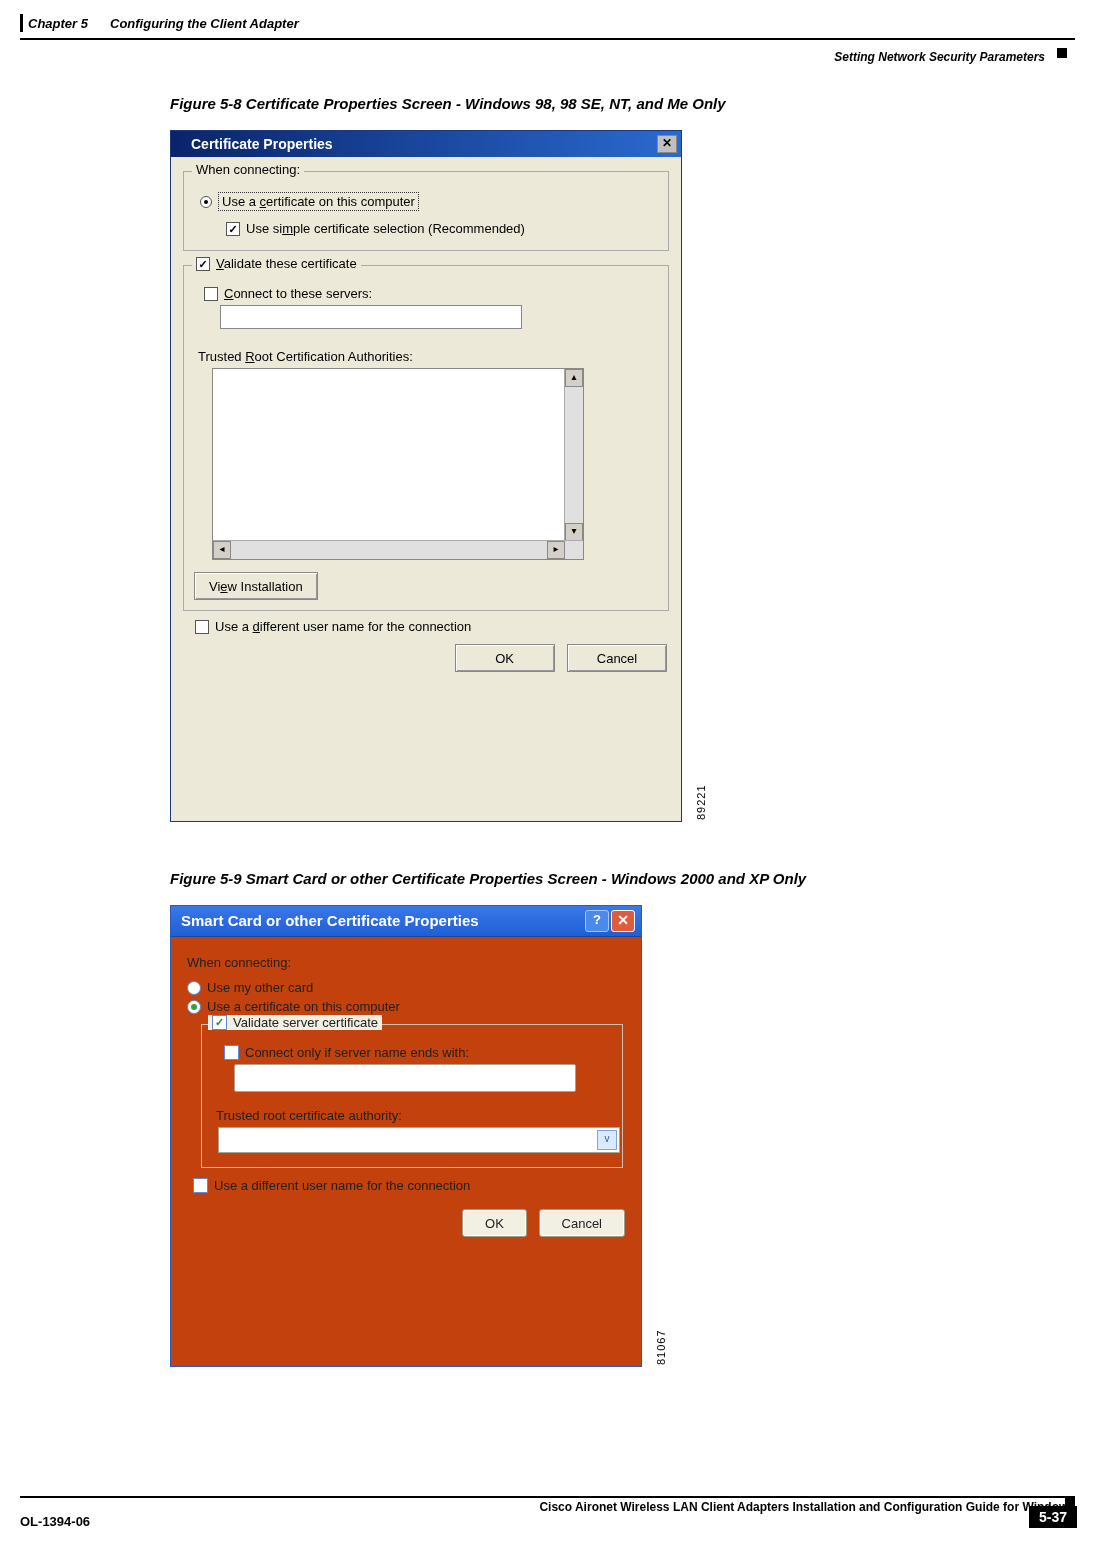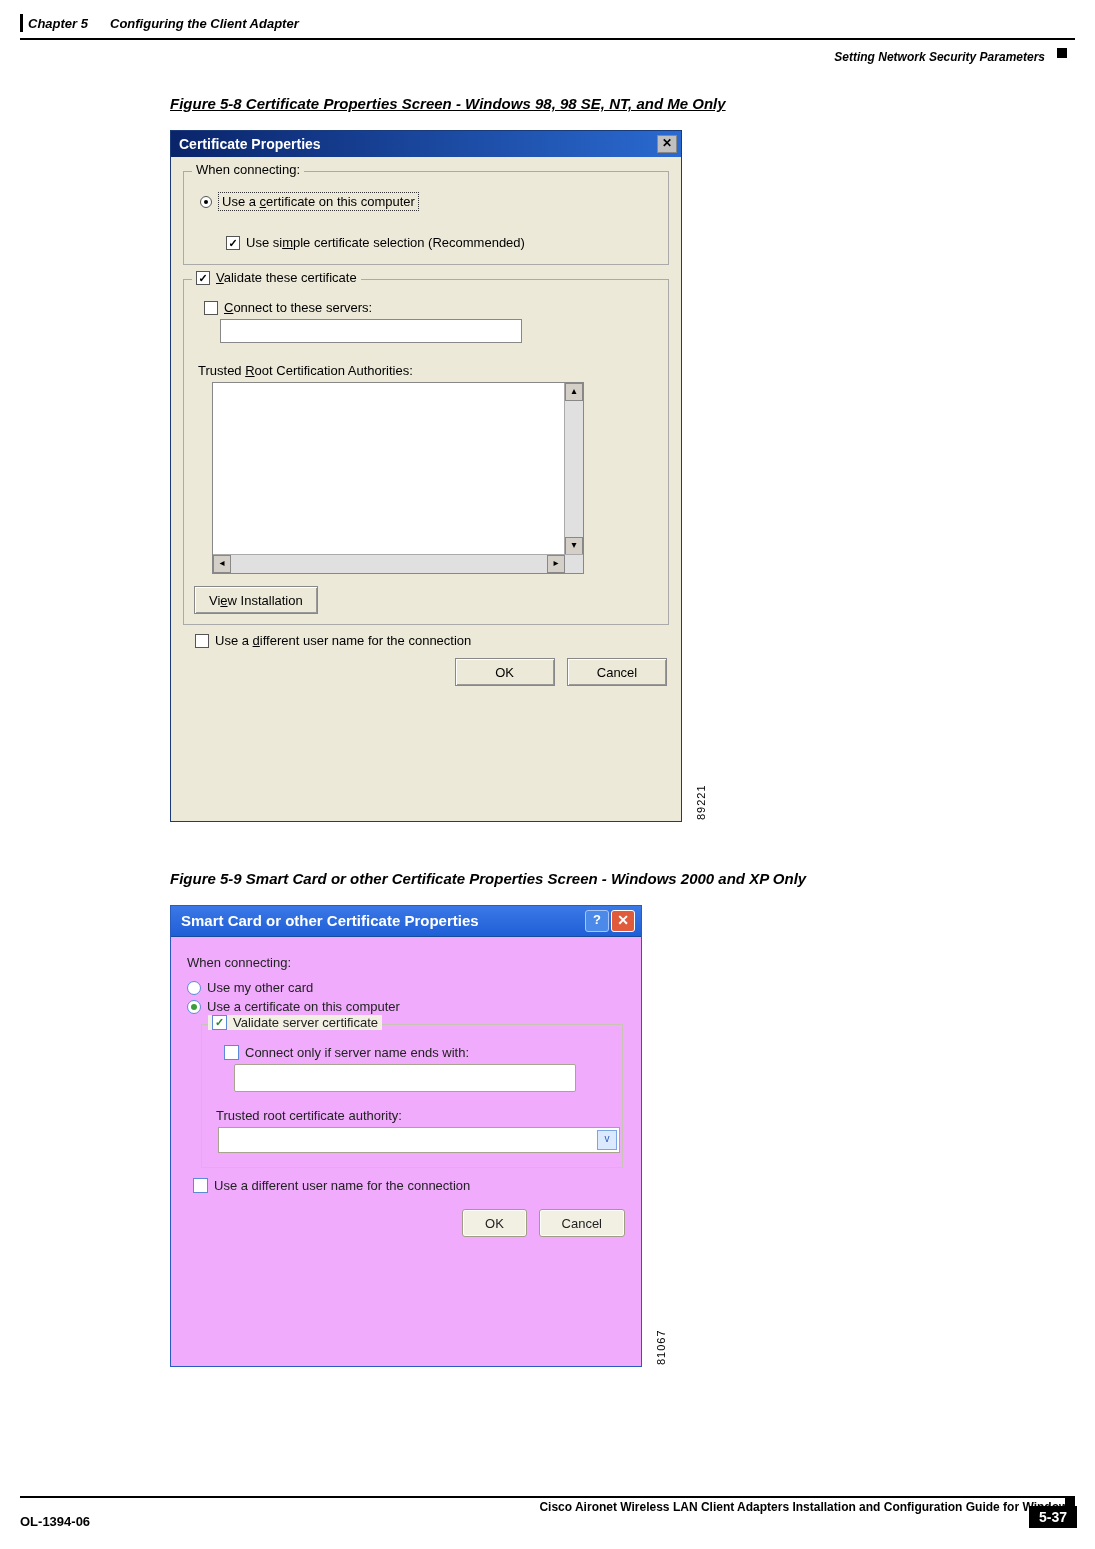--- a/index.html
+++ b/index.html
@@ -70,40 +70,40 @@
     font-style: italic;
     font-weight: bold;
     font-size: 15px;
     text-align: left;
   }
   .caption-row {
     position: absolute;
     left: 170px;
     right: 60px;
   }
-  .cap1 { top: 95px; text-decoration: underline; }
+  .cap1 { top: 95px; }
   .cap2 { top: 870px; }
 
   
   .dlg1 {
     position: absolute;
     top: 130px;
     left: 170px;
     width: 510px;
     height: 690px;
     background: #ece9d8;
     border: 1px solid #1a3a7a;
   }
   .titlebar1 {
     height: 26px;
     background: linear-gradient(to right, #0a246a, #2a6ad0);
     color: #fff;
     font-weight: bold;
     font-size: 14px;
-    padding-left: 8px;
+    padding-left: 20px;
     line-height: 26px;
     position: relative;
   }
   .closebtn {
     position: absolute;
     right: 4px;
     top: 4px;
     width: 18px;
     height: 16px;
     background: #c0c0c0;
@@ -212,21 +212,21 @@
     transform-origin: left top;
   }
 
   
   .dlg2 {
     position: absolute;
     top: 905px;
     left: 170px;
     width: 470px;
     height: 460px;
-    background: #f0abfc;
+    background: #c2410c;
     border: 1px solid #2a5bc0;
   }
   .titlebar2 {
     height: 30px;
     background: linear-gradient(to bottom, #3b78e7, #1f5fd6);
     color: #fff;
     font-weight: bold;
     font-size: 15px;
     padding-left: 10px;
     line-height: 30px;
@@ -402,21 +402,21 @@
     </div>
 
     <div class="groupbox">
       <div class="gb-legend">When connecting:</div>
       <div class="radio-row" style="margin-left:6px;">
         <span class="radio-dot sel"></span>
         <span class="dashed-box">
           <span>Use a </span><span class="under">c</span><span>ertificate on this computer</span>
         </span>
       </div>
-      <div class="check-row" style="margin-left:32px; margin-top:24px;">
+      <div class="check-row" style="margin-left:32px; margin-top:10px;">
         <span class="check sel"></span>
         <span>
           <span>Use si</span><span class="under">m</span><span>ple certificate selection (Recommended)</span>
         </span>
       </div>
     </div>
 
     <div class="groupbox">
       <div class="gb-legend" style="display:flex;align-items:center;gap:6px;">
         <span class="check sel"></span>

